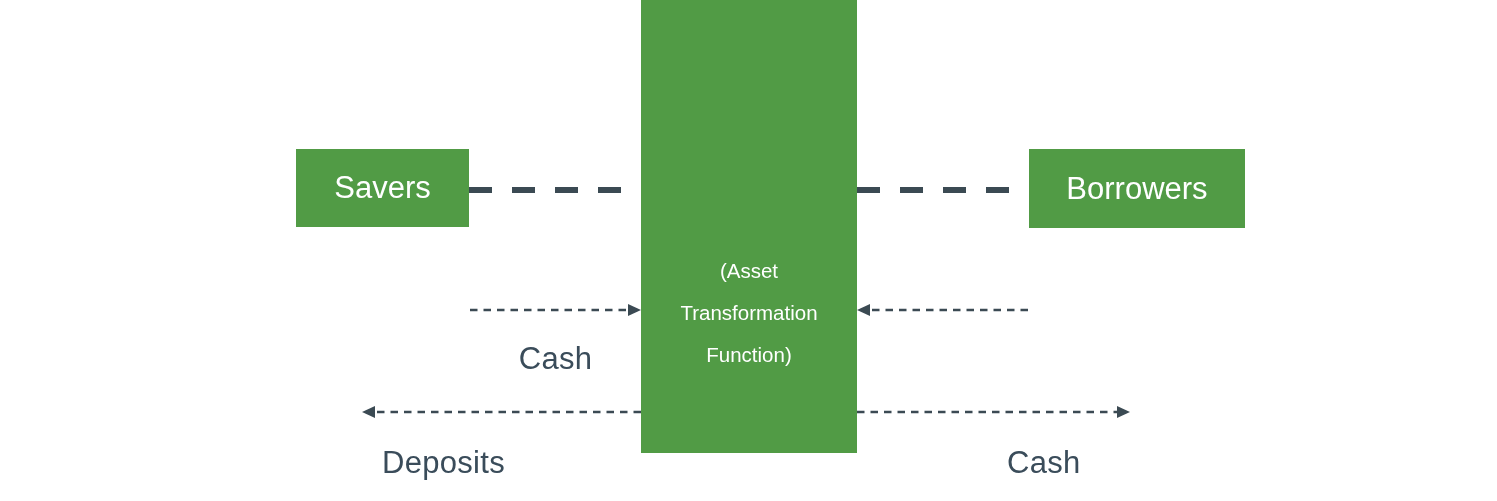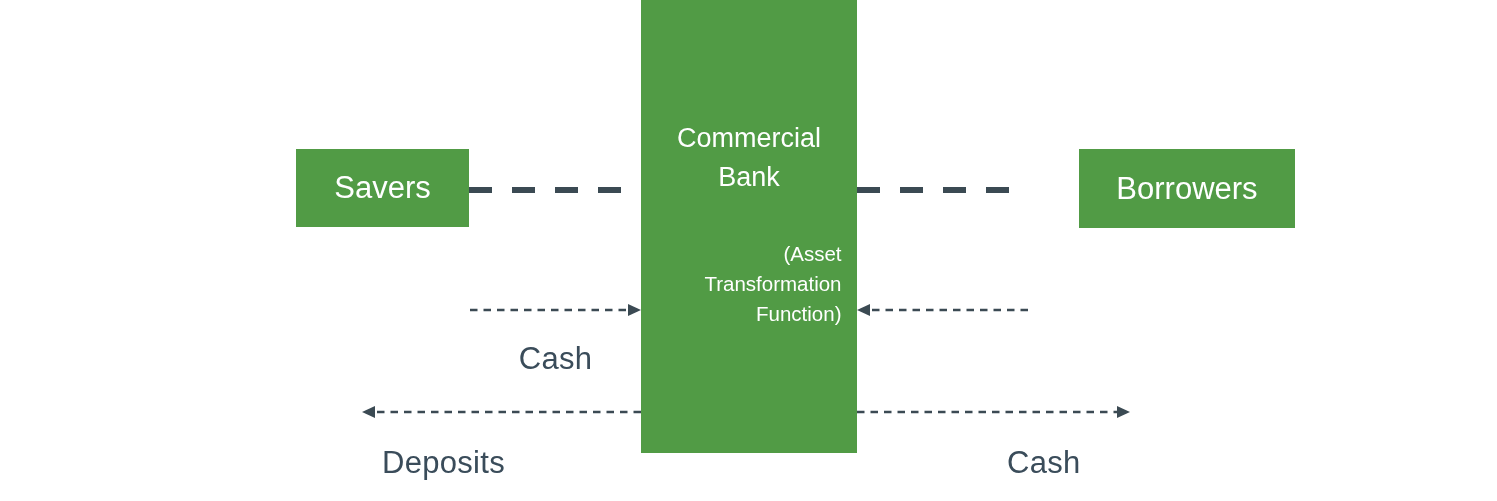--- a/index.html
+++ b/index.html
@@ -40,41 +40,41 @@
     color: var(--node-text, #ffffff);
   }
   .node.simple {
     display: flex;
     align-items: center;
     justify-content: center;
     text-align: center;
     font-size: 31px;
   }
   .node-savers    { left: 296px;  top: 149px; width: 173px; height: 78px; }
-  .node-borrowers { left: 1079px; top: 149px; width: 216px; height: 79px; }
+  .node-borrowers { left: 1029px; top: 149px; width: 216px; height: 79px; }
   .node-bank      { left: 641px;  top: 0px;   width: 216px; height: 453px; }
   .bank-title {
     position: absolute;
     top: 119px;
     left: 50%;
     transform: translateX(-50%);
     width: 195px;
     font-size: 27px;
     line-height: 39px;
     text-align: center;
   }
   .bank-subtitle {
     position: absolute;
-    top: 239px;
+    top: 250px;
     left: 50%;
     transform: translateX(-50%);
     width: 185px;
     font-size: 20.5px;
-    line-height: 30px;
-    text-align: right;
+    line-height: 42px;
+    text-align: center;
   }
   .flow-label {
     position: absolute;
     color: var(--label-text, #3a4c5a);
     font-size: 31px;
     letter-spacing: 0.3px;
     white-space: nowrap;
     margin-top: 16px;
   }
   .label-cash-top    { left: 470px;  top: 325px; width: 171px; text-align: center; }
@@ -110,21 +110,20 @@
       <line class="thin-dash" x1="857" y1="412" x2="1117" y2="412"></line>
       <polygon class="arrow-head" points="1130,412 1117,406 1117,418"></polygon>
     </g>
   </svg>
 
   <div class="node simple node-savers">
     <span>Savers</span>
   </div>
 
   <div class="node node-bank">
-    <div class="bank-title">Commercial Bank</div>
     <div class="bank-subtitle">(Asset Transformation Function)</div>
   </div>
 
   <div class="node simple node-borrowers">
     <span>Borrowers</span>
   </div>
 
   <div class="flow-label label-cash-top">Cash</div>
   <div class="flow-label label-deposits">Deposits</div>
   <div class="flow-label label-cash-bottom">Cash</div>

